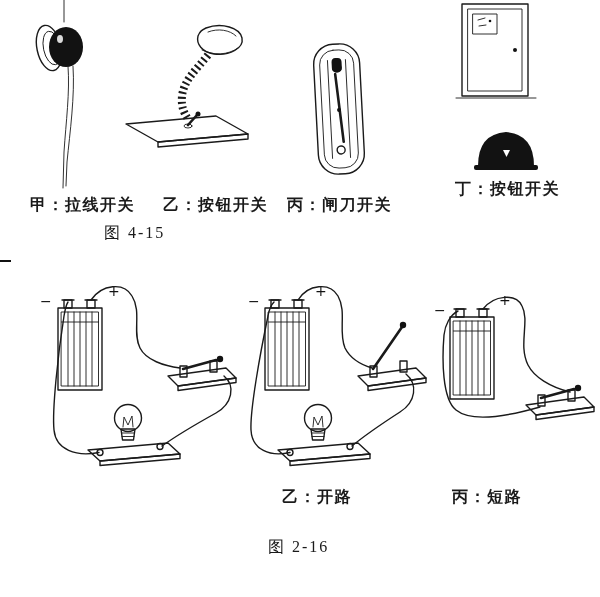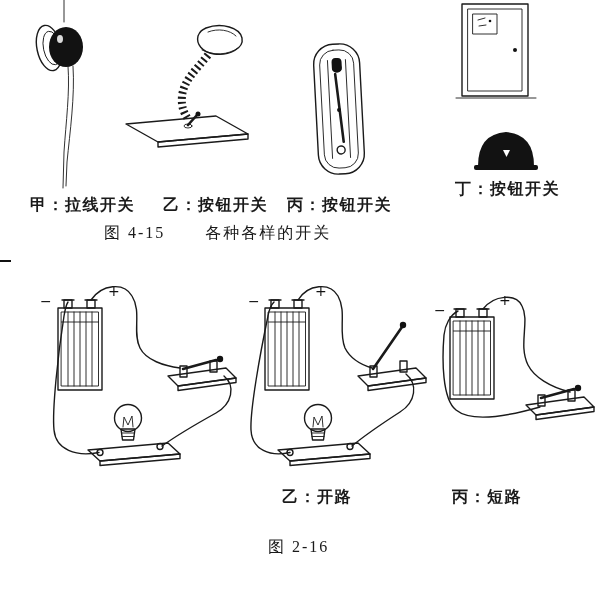--- a/index.html
+++ b/index.html
@@ -118,26 +118,25 @@
     </g>
     <g>
       <path d="M26,164 Q26,132 54,130 Q82,132 82,164 Z" class="blk"></path>
       <rect x="22" y="163" width="64" height="5" rx="2" class="blk"></rect>
       <path d="M51,148 L58,148 L54.5,155 Z" fill="#ffffff"></path>
     </g>
   </svg>
 
   <span class="abs lbl" style="left:30px;top:195px">甲：拉线开关</span>
   <span class="abs lbl" style="left:163px;top:195px">乙：按钮开关</span>
-  <span class="abs lbl" style="left:287px;top:195px">丙：按钮开关</span>
+  <span class="abs lbl" style="left:287px;top:195px">丙：闸刀开关</span>
   <span class="abs lbl" style="left:455px;top:179px">丁：按钮开关</span>
 
   <div class="abs caprow" style="left:104px;top:223px">
     <span class="cap">图 4-15</span>
-    <span class="cap">各种各样的开关</span>
   </div>
 
   <div class="margin-mark" style="left:0;top:260px;width:11px;height:2px"></div>
 
   <svg class="abs" style="left:28px;top:280px" width="210" height="200" viewBox="0 0 210 200">
     <use href="#sym-battery" transform="translate(30,28)"></use>
     <text x="12" y="26" class="sign">−</text>
     <text x="80" y="16" class="sign">+</text>
     <use href="#sym-switchplate" transform="translate(140,84)"></use>
     <g>

